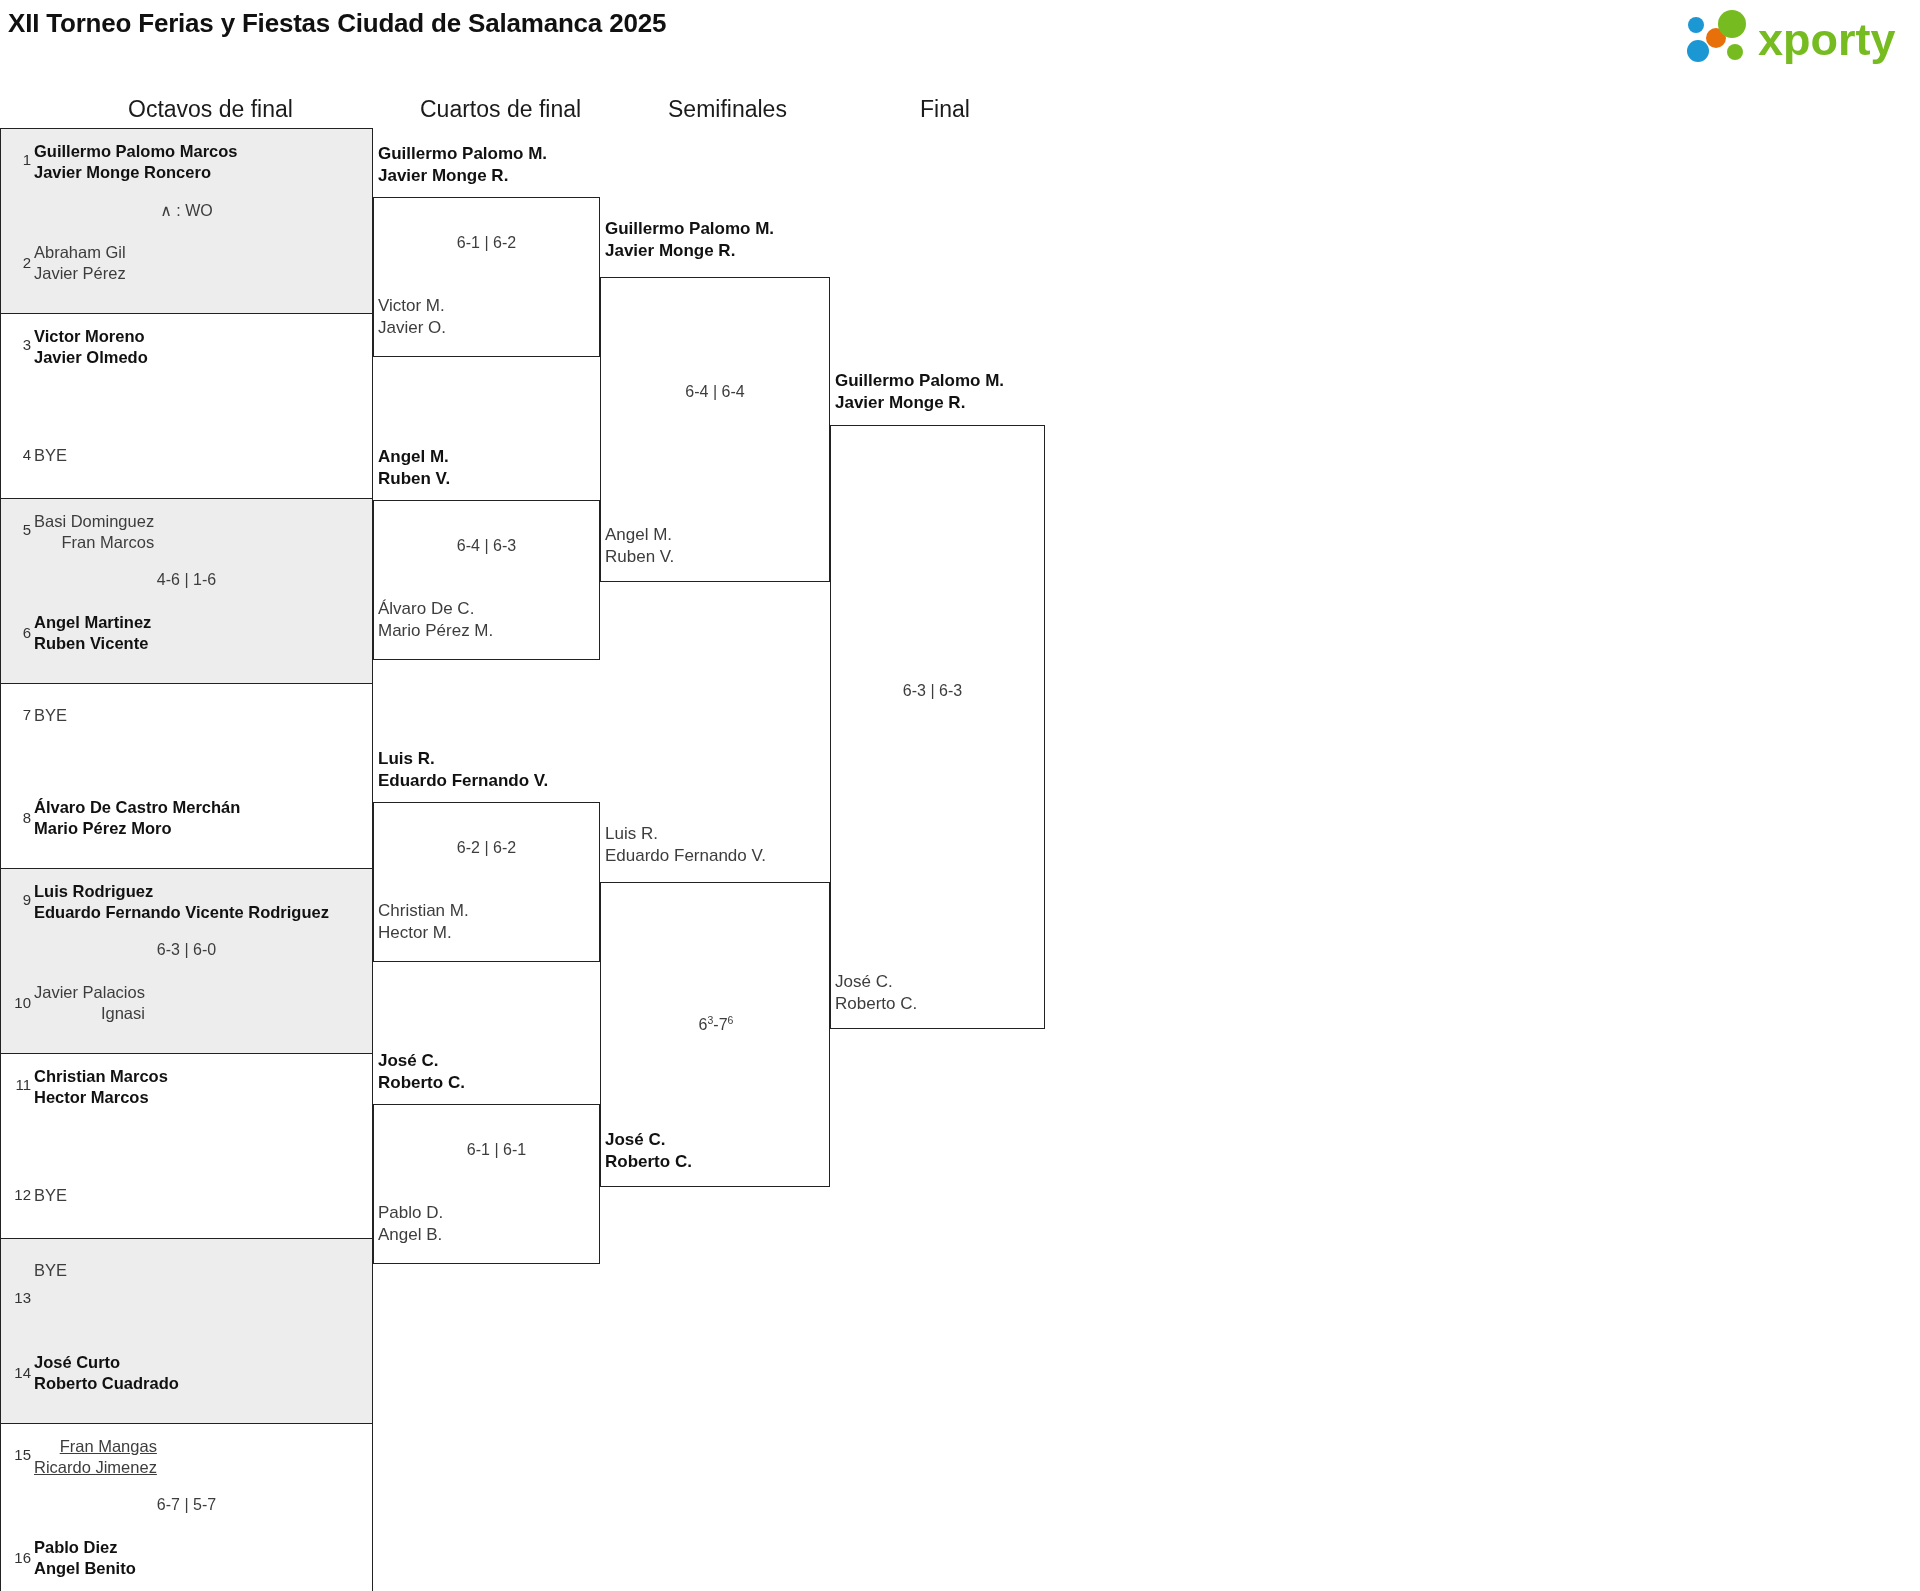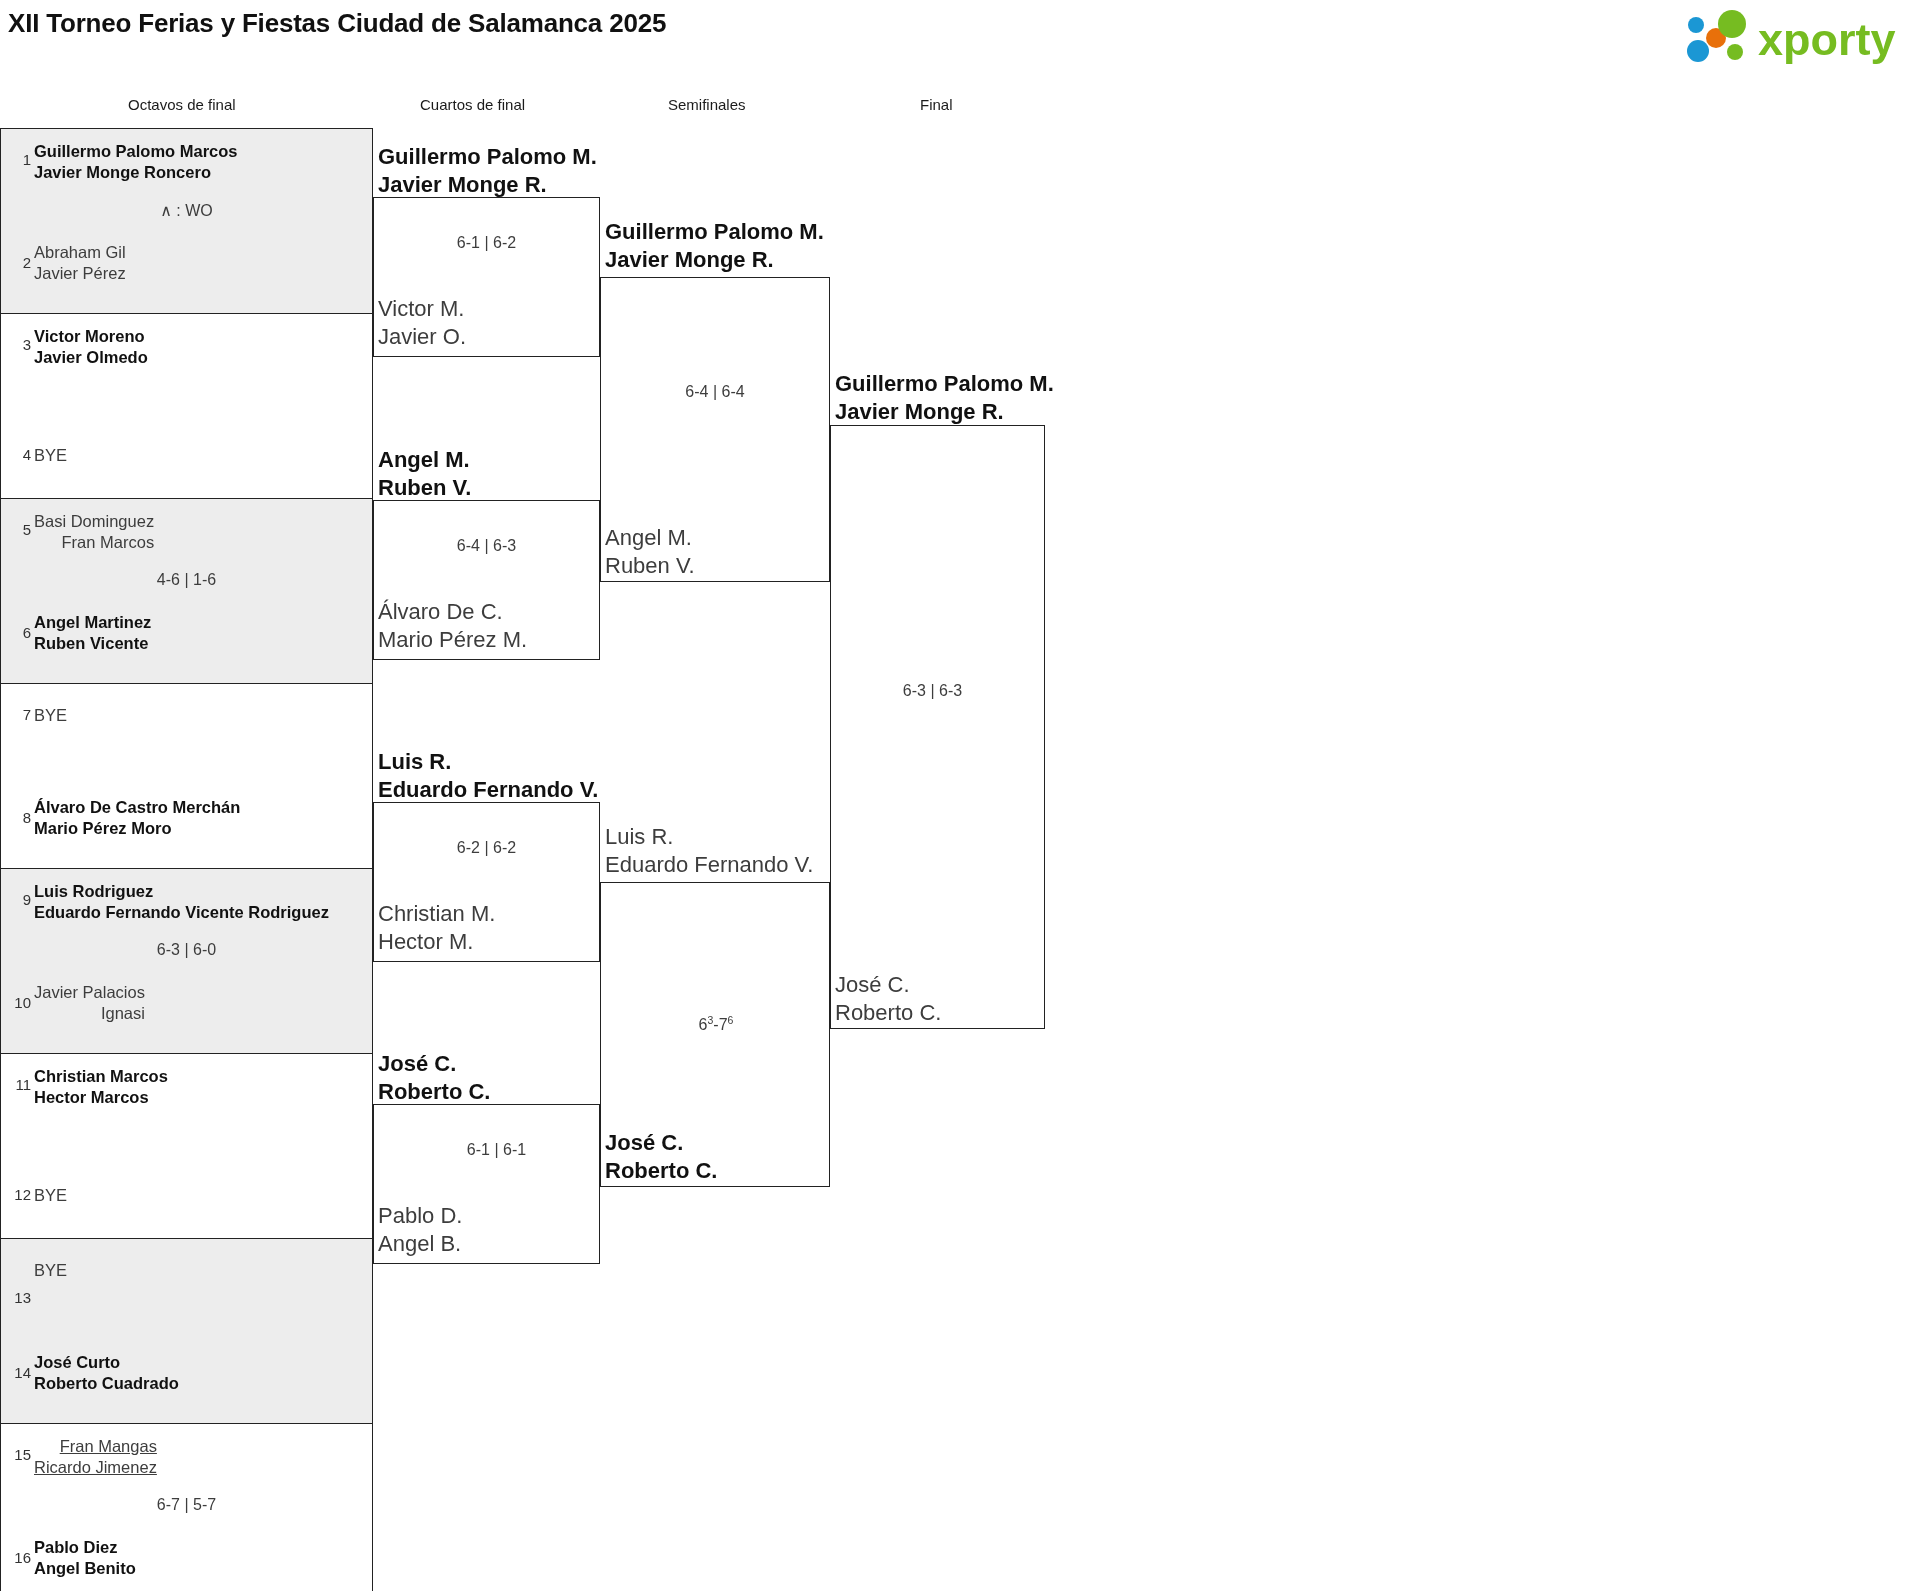--- a/index.html
+++ b/index.html
@@ -21,21 +21,21 @@
     color:#111;
   }
   .title span{display:block;}
 
   .logo{position:absolute;right:18px;top:8px;width:220px;height:62px;}
   .logo svg{display:block;}
 
   
   .round-head{
     position:absolute;top:96px;
-    font-size:15px;font-weight:400;color:#1b1b1b;
+    font-size:23px;font-weight:400;color:#1b1b1b;
     white-space:nowrap;
   }
 
   
   .r1block{
     position:absolute;box-sizing:border-box;
     border-top:1.6px solid #222;
     border-left:1.6px solid #222;
     border-right:1.6px solid #222;
   }
@@ -70,21 +70,21 @@
 
   
   .cbox{
     position:absolute;box-sizing:border-box;
     border:1.6px solid #222;
     background:transparent;
   }
 
   .nameblk{
     position:absolute;
-    font-size:22px;line-height:1.28;white-space:nowrap;
+    font-size:17px;line-height:1.28;white-space:nowrap;
   }
   .nameblk.win{font-weight:700;color:#111;}
   .nameblk.lose{font-weight:400;color:#3d3d3d;}
   .nameblk .ln{display:block;}
 </style>
 </head>
 <body>
 
 <div class="stage">
 

